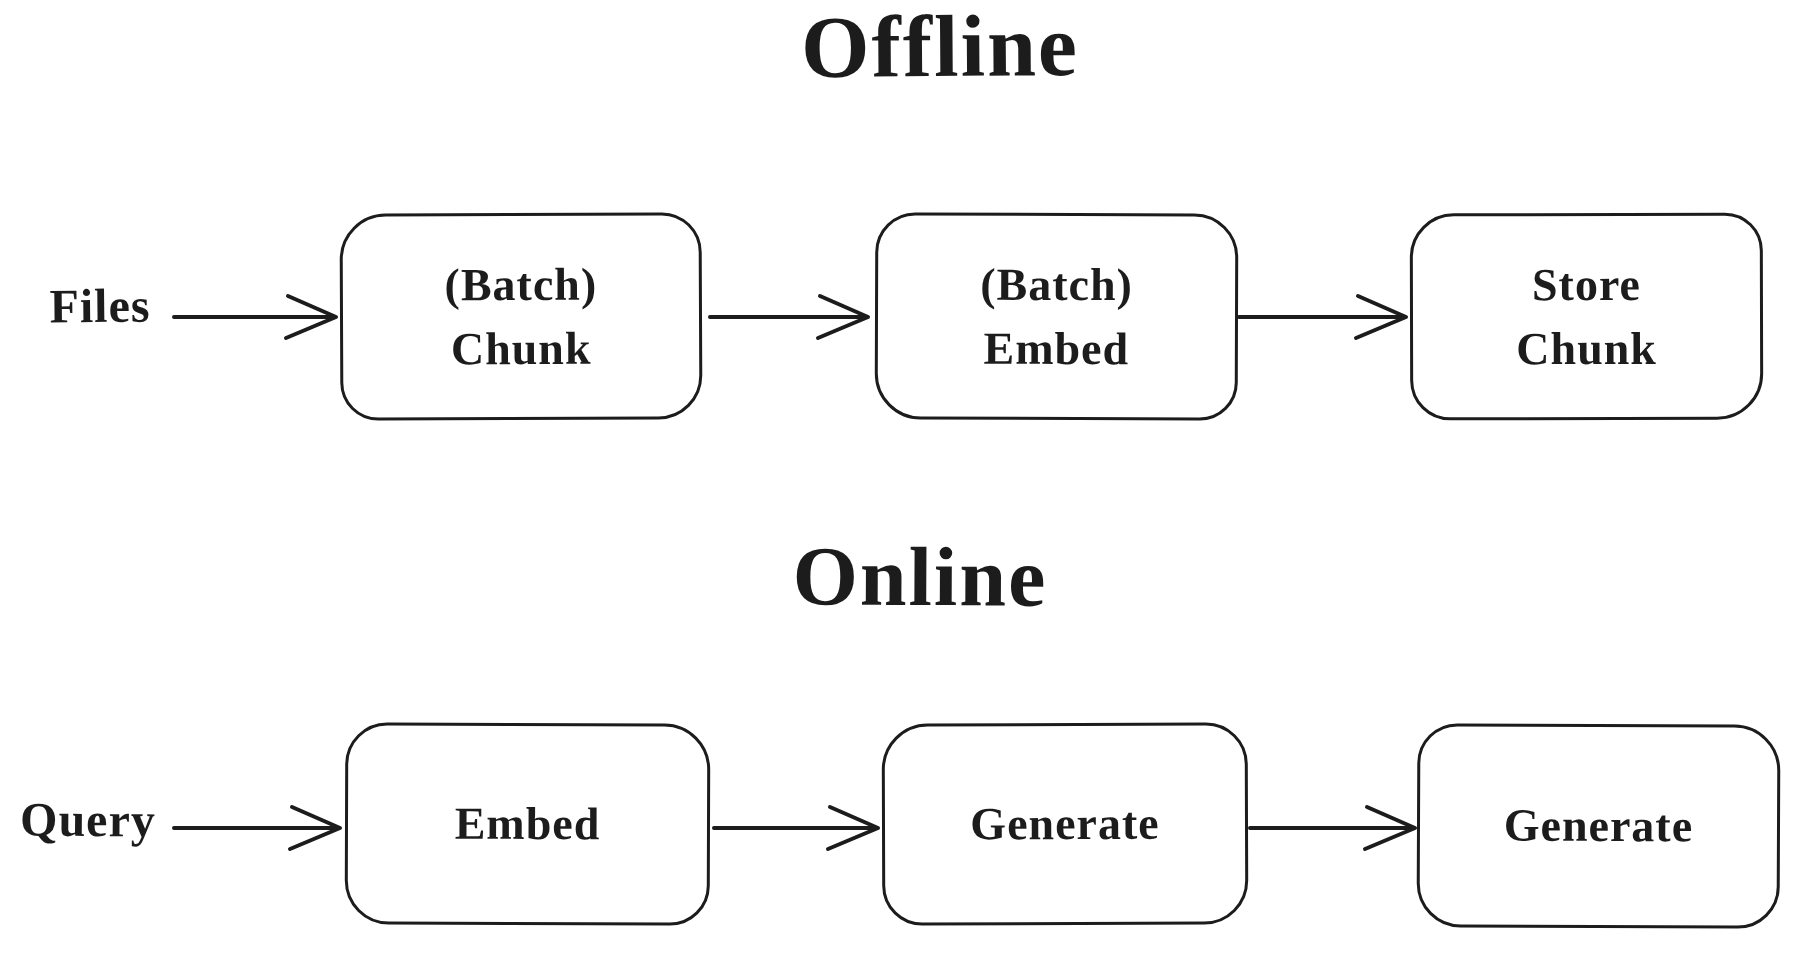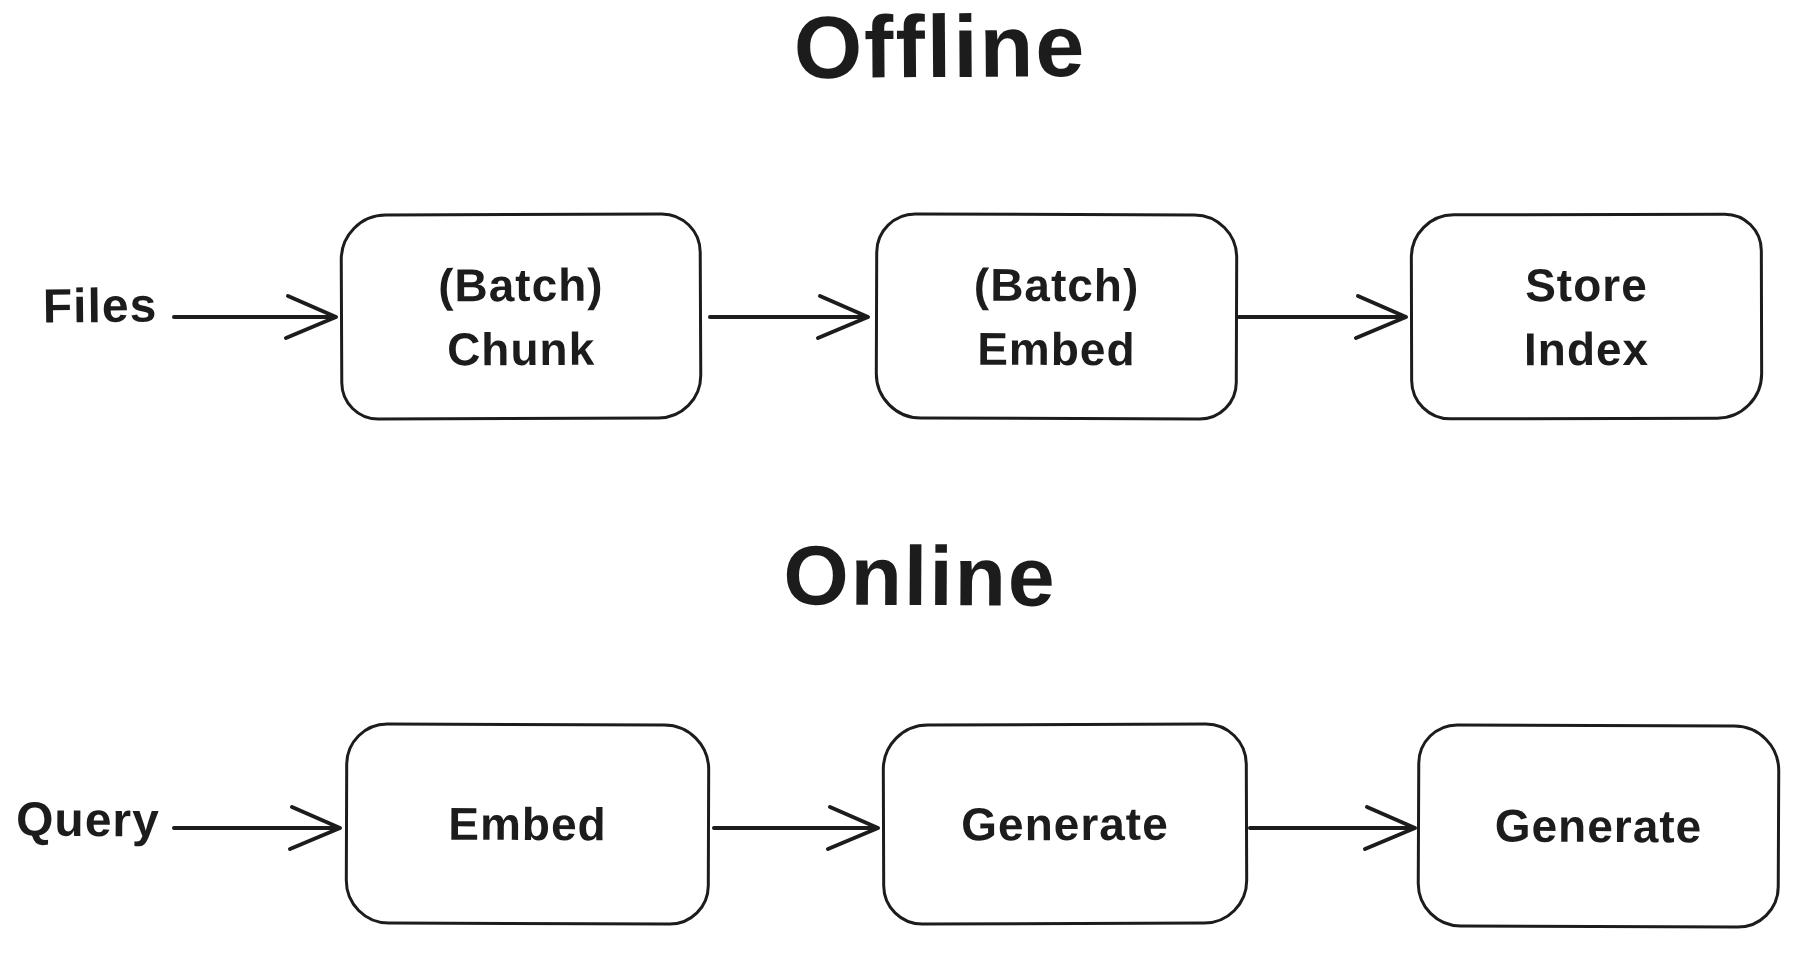--- a/index.html
+++ b/index.html
@@ -4,21 +4,21 @@
 <style>
   :root{
     --stroke:#1c1c1c;
     --bg:#ffffff;
   }
   html,body{margin:0;padding:0;background:var(--bg);}
   .canvas{
     position:relative;
     width:1820px;height:976px;
     background:var(--bg);
-    font-family:Liberation Sans, sans-serif;
+    font-family:Liberation Serif, serif;
     color:var(--stroke);
     overflow:hidden;
   }
   .title{
     position:absolute;
     margin:0;
     text-align:center;
     font-weight:700;
     letter-spacing:2px;
     color:var(--stroke);
@@ -100,21 +100,21 @@
 Embed</span>
   </div>
 
   <svg class="arrow ar3" width="174" height="56" viewBox="0 0 174 56">
     <line x1="3" y1="28" x2="164" y2="28"></line>
     <polyline points="122,7 170,28 120,49"></polyline>
   </svg>
 
   <div class="node box-c">
     <span>Store
-Index</span>
+Chunk</span>
   </div>
 
   <h1 class="title t-online">Online</h1>
 
   <div class="label lbl-query">Query</div>
 
   <svg class="arrow ar4" width="176" height="56" viewBox="0 0 176 56">
     <line x1="6" y1="28" x2="166" y2="28"></line>
     <polyline points="124,7 172,28 122,49"></polyline>
   </svg>

